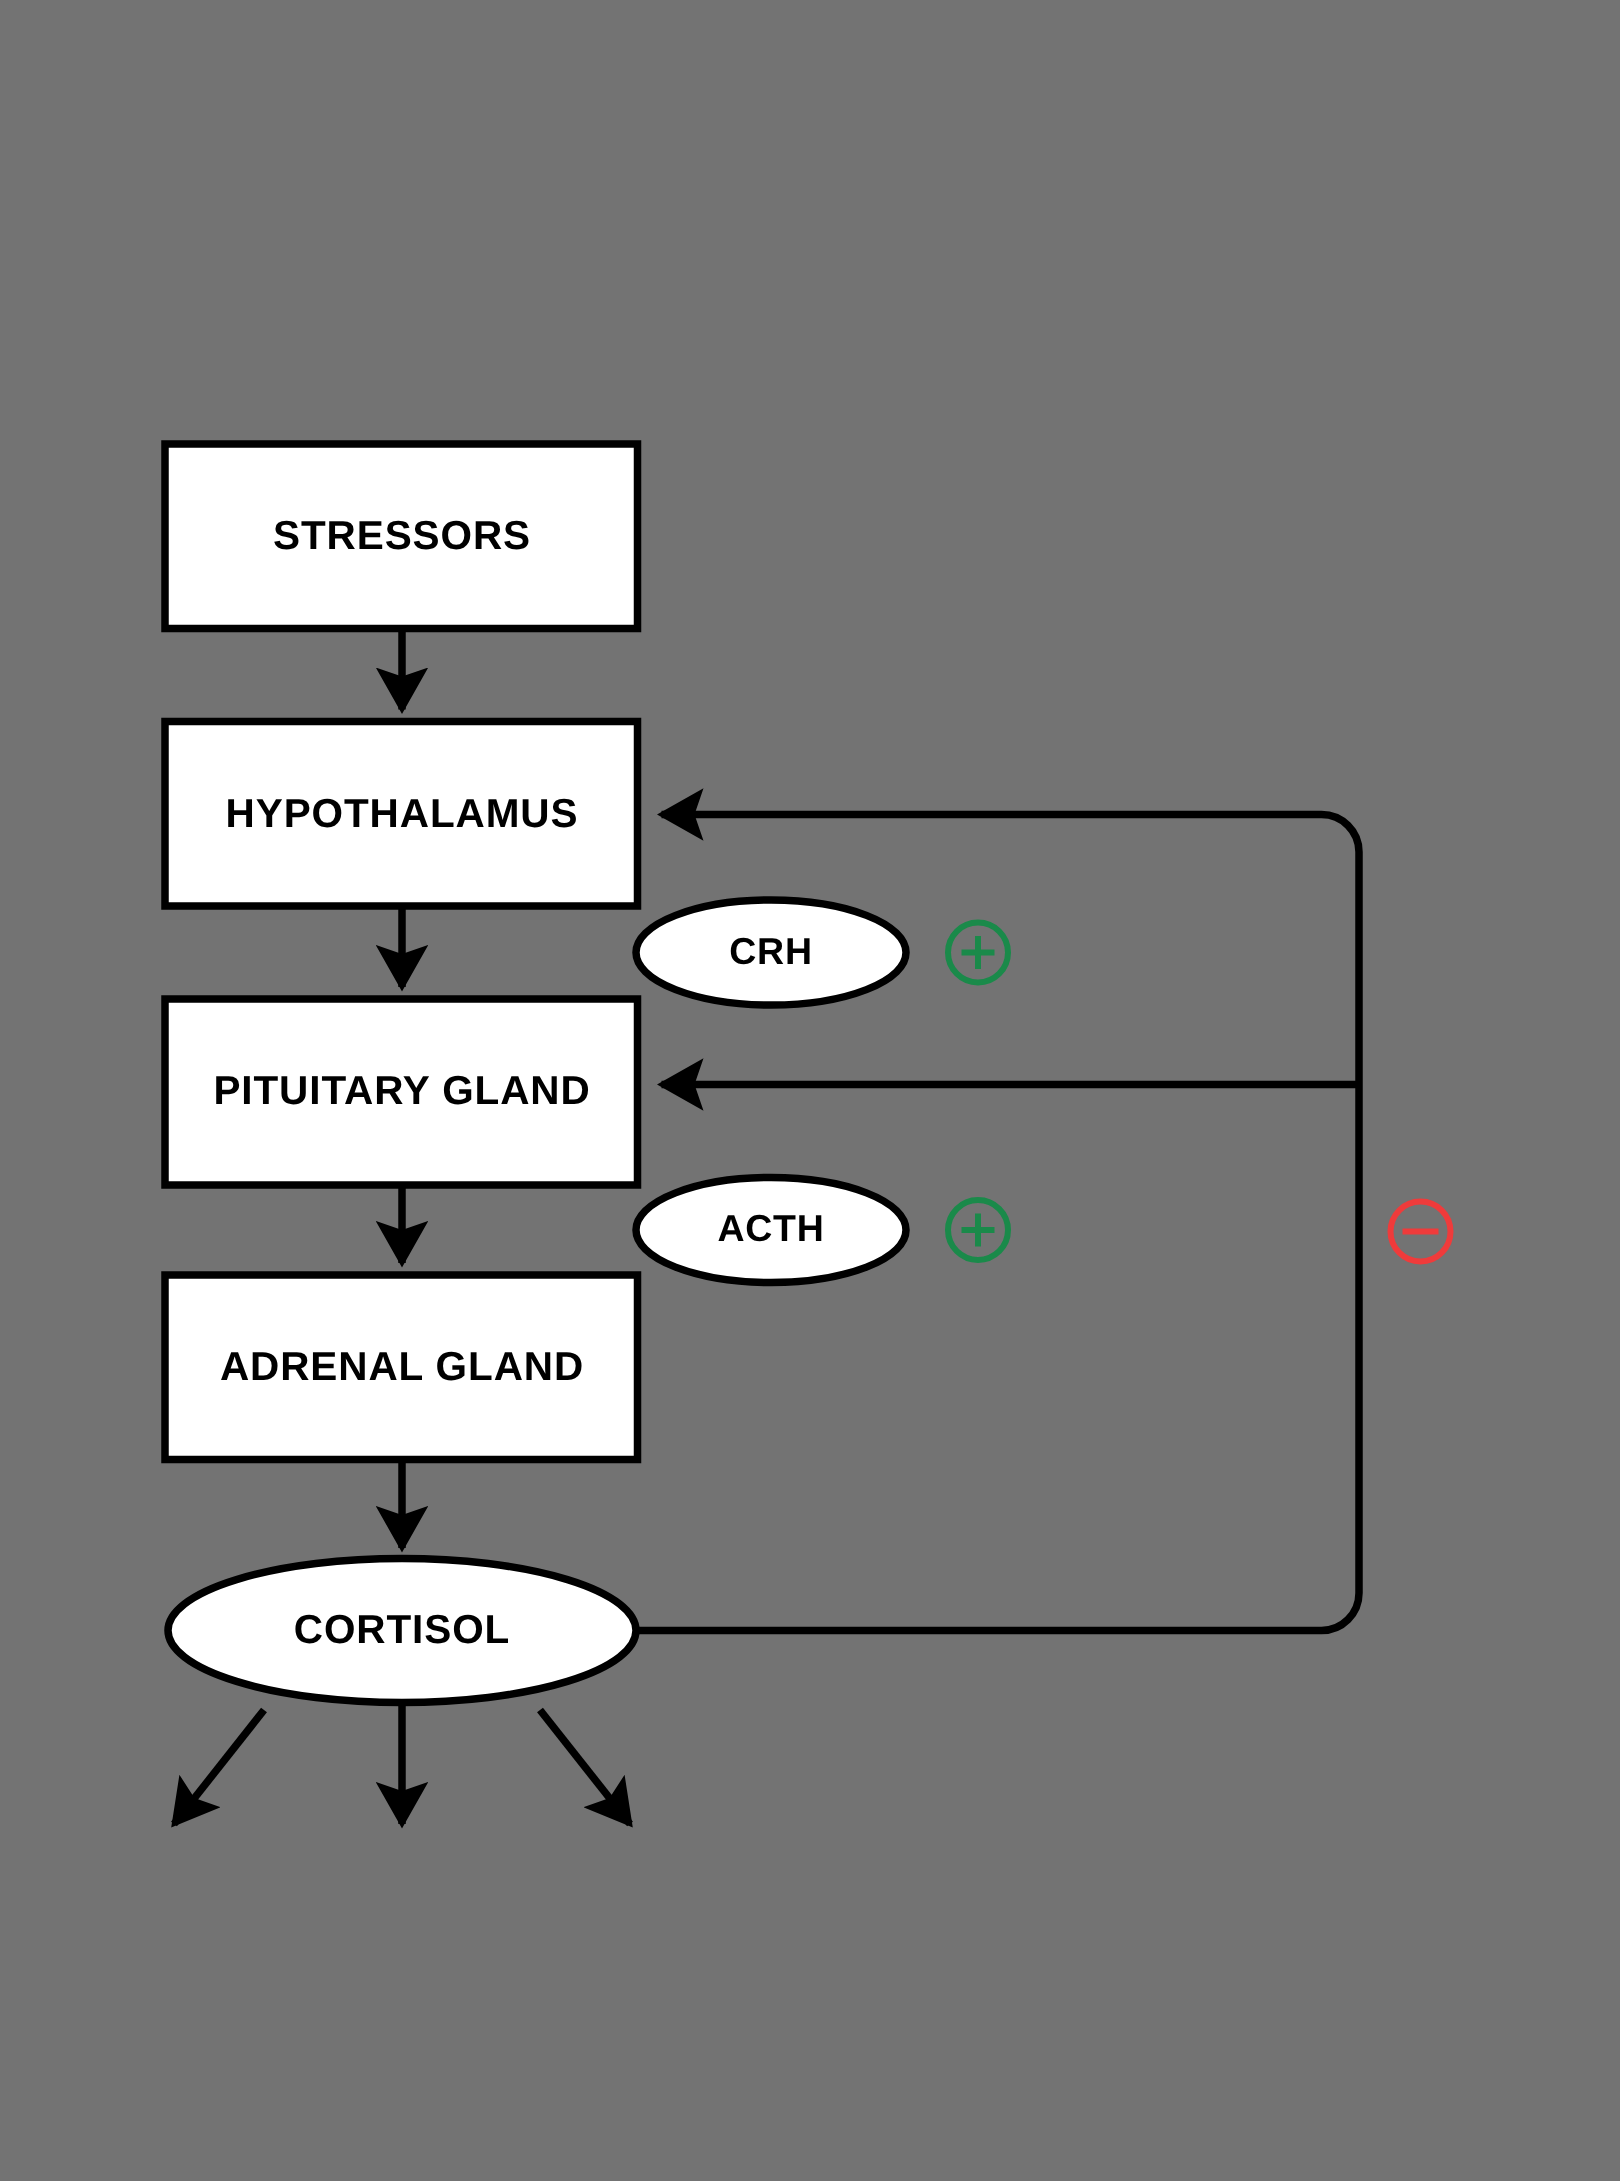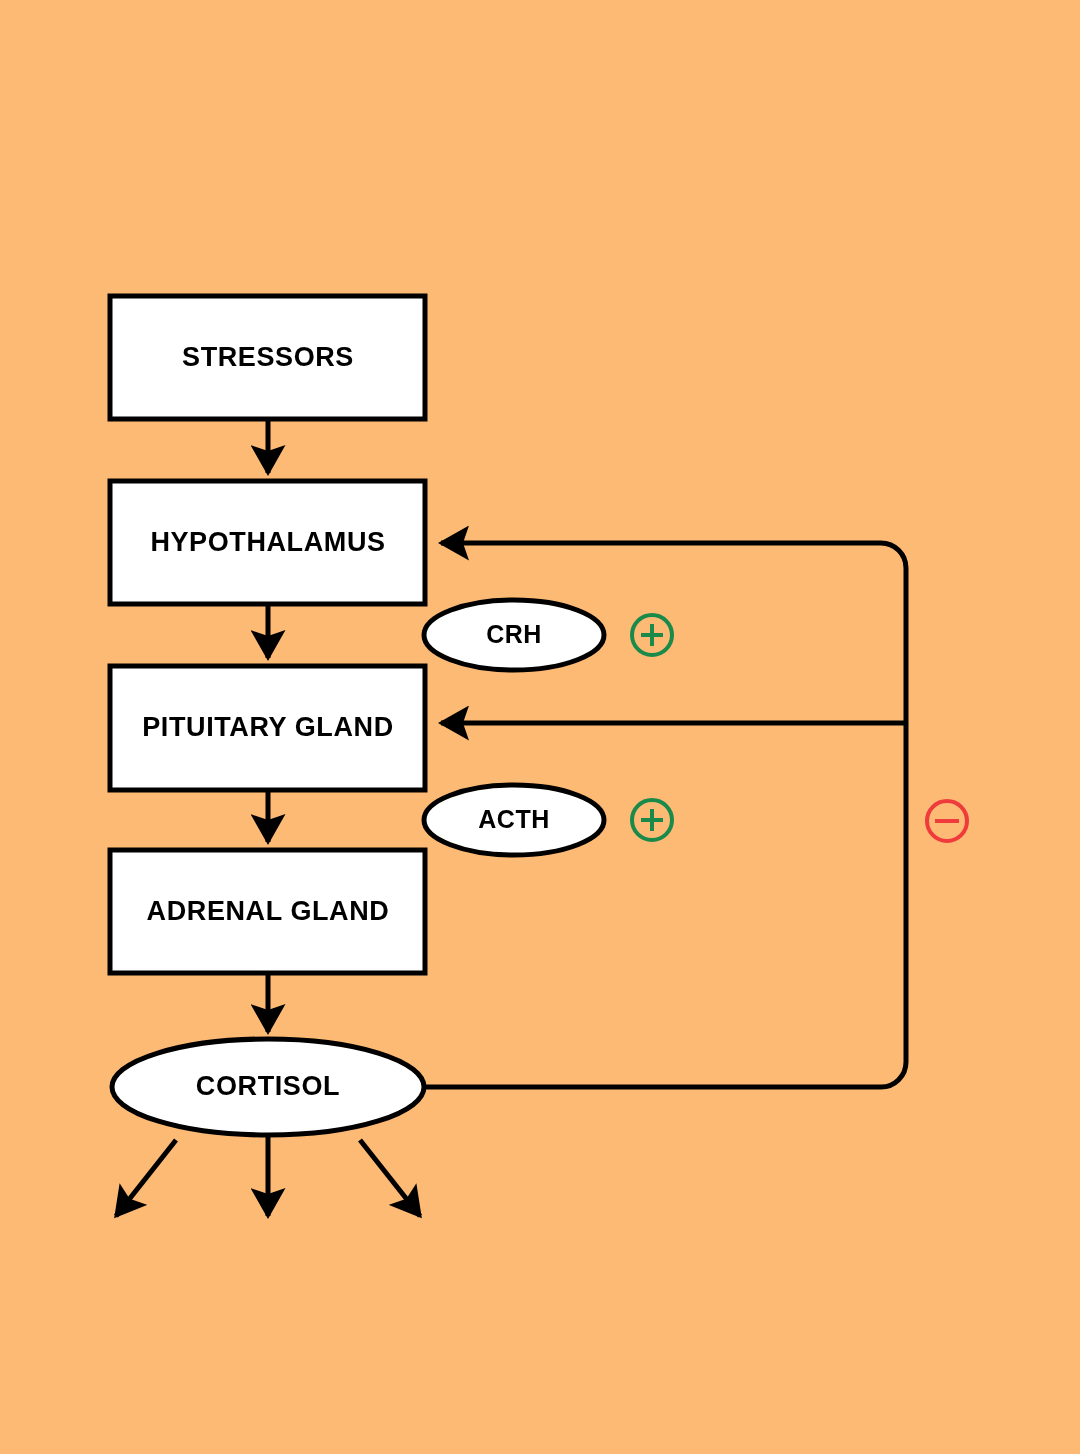--- a/index.html
+++ b/index.html
@@ -8,21 +8,21 @@
     padding: 0;
     background: #ffffff;
   }
   body {
     font-family: "Liberation Sans", sans-serif;
   }
   #canvas {
     position: relative;
     width: 1080px;
     height: 1454px;
-    background: #fdba74;
+    background: #737373;
     overflow: hidden;
     text-align: right;
   }
   #diagram-svg {
     position: absolute;
     top: 0;
     left: 0;
     width: 1080px;
     height: 1454px;
     display: block;

